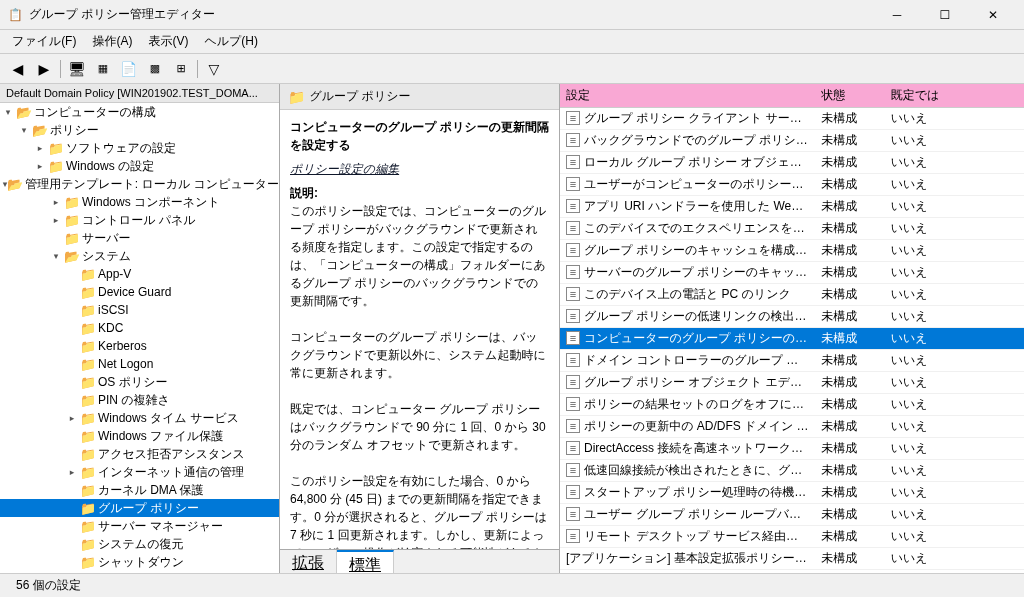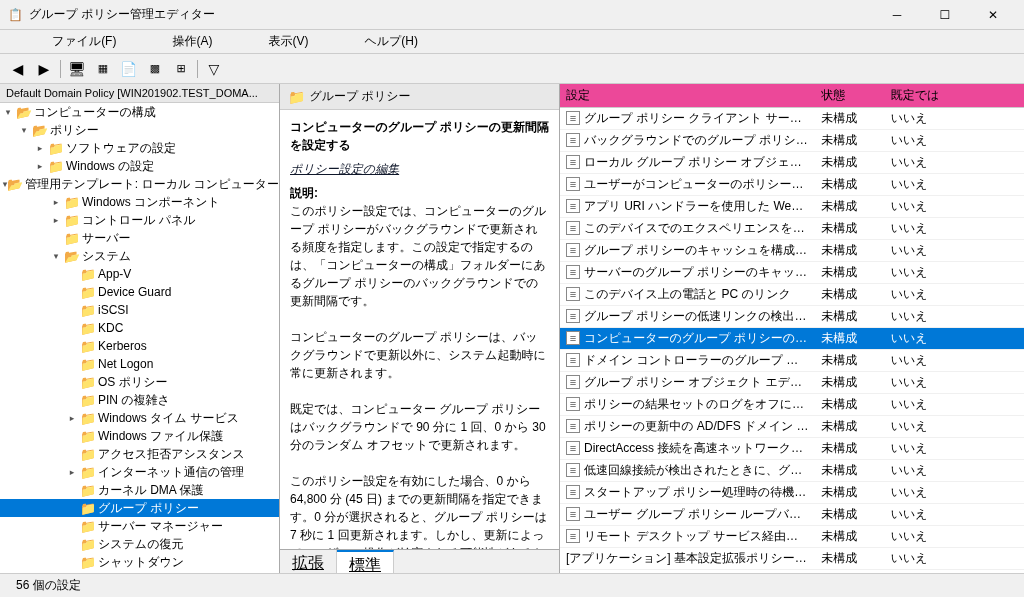--- a/index.html
+++ b/index.html
@@ -51,21 +51,20 @@
       gap: 0;
       padding: 2px 4px;
       border-bottom: 1px solid #ccc;
       height: 24px;
       align-items: center;
     }
     .menu-item {
       padding: 2px 8px;
       cursor: pointer;
       font-size: 12px;
-      margin-left: 40px;
     }
 
     
     .toolbar {
       display: flex;
       align-items: center;
       gap: 2px;
       padding: 3px 6px;
       border-bottom: 1px solid #ccc;
       height: 30px;
@@ -212,21 +211,21 @@
       flex-direction: column;
       overflow: hidden;
     }
 
     .settings-table {
       width: 100%;
       border-collapse: collapse;
       font-size: 12px;
     }
     .settings-table th {
-      background: #ec4899;
+      background: #f9a8d4;
       border-bottom: 1px solid #ccc;
       padding: 3px 6px;
       text-align: left;
       font-weight: normal;
       position: sticky;
       top: 0;
     }
     .settings-table td {
       padding: 2px 6px;
       border-bottom: 1px solid #f0f0f0;

